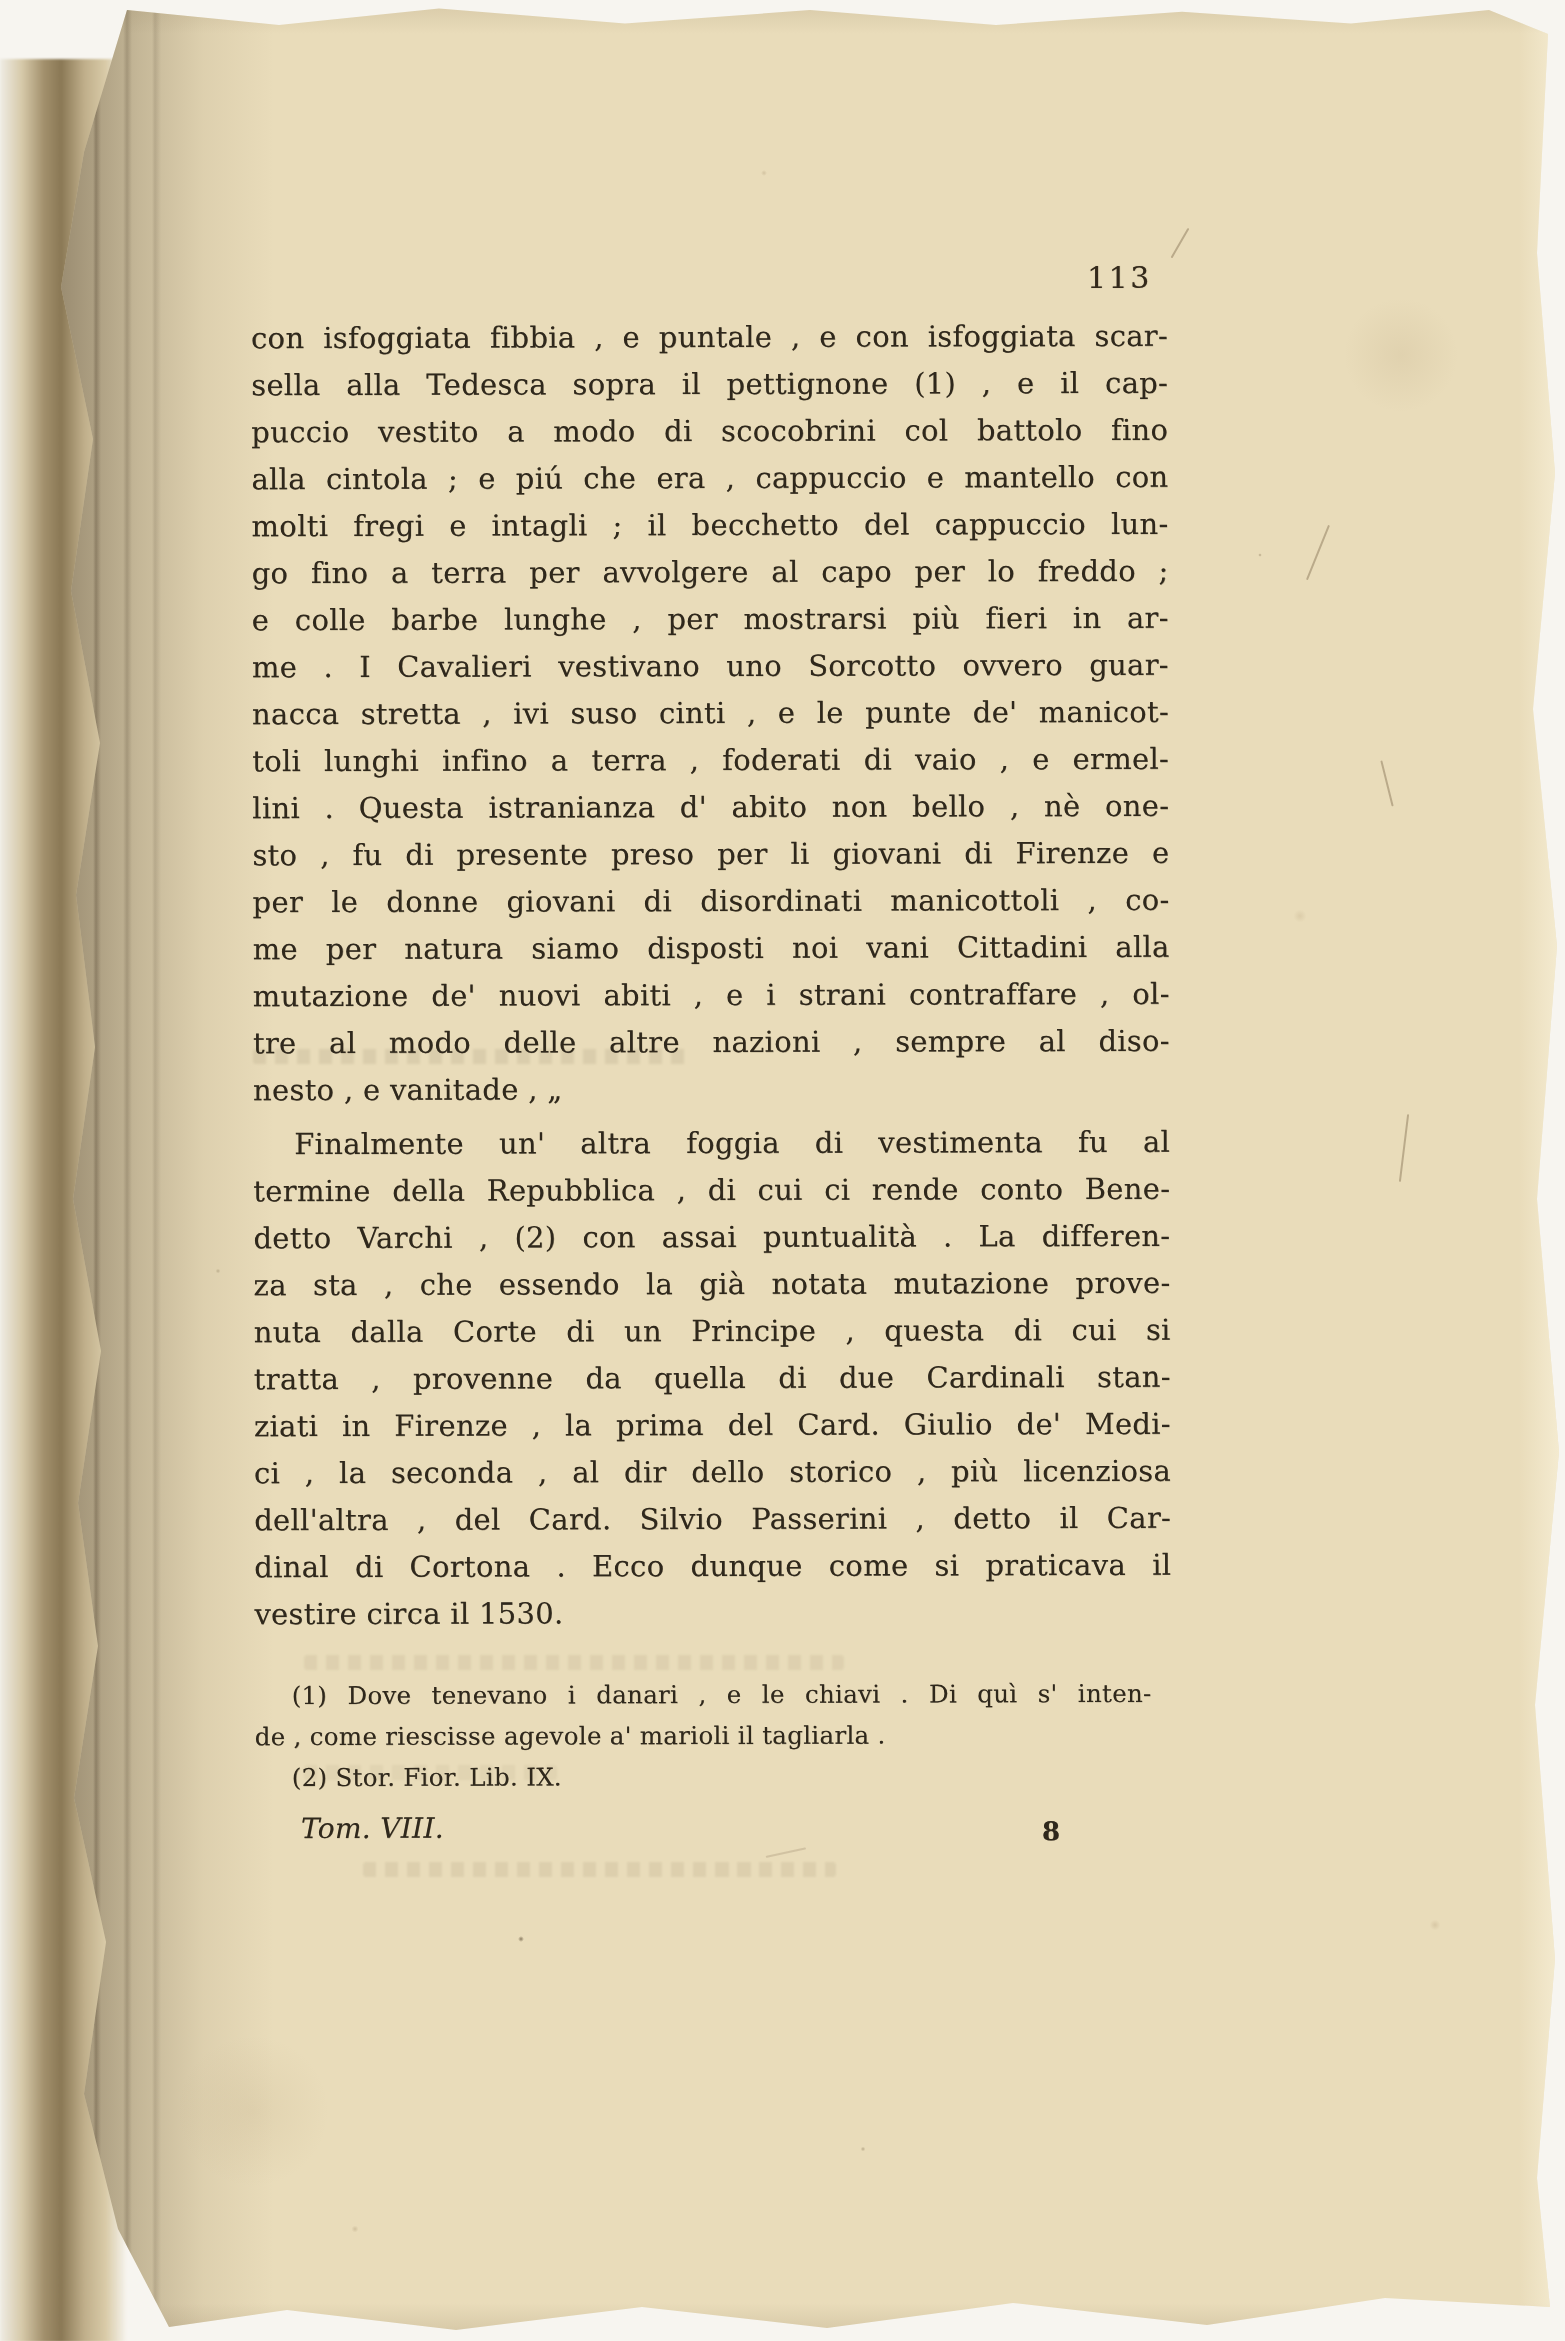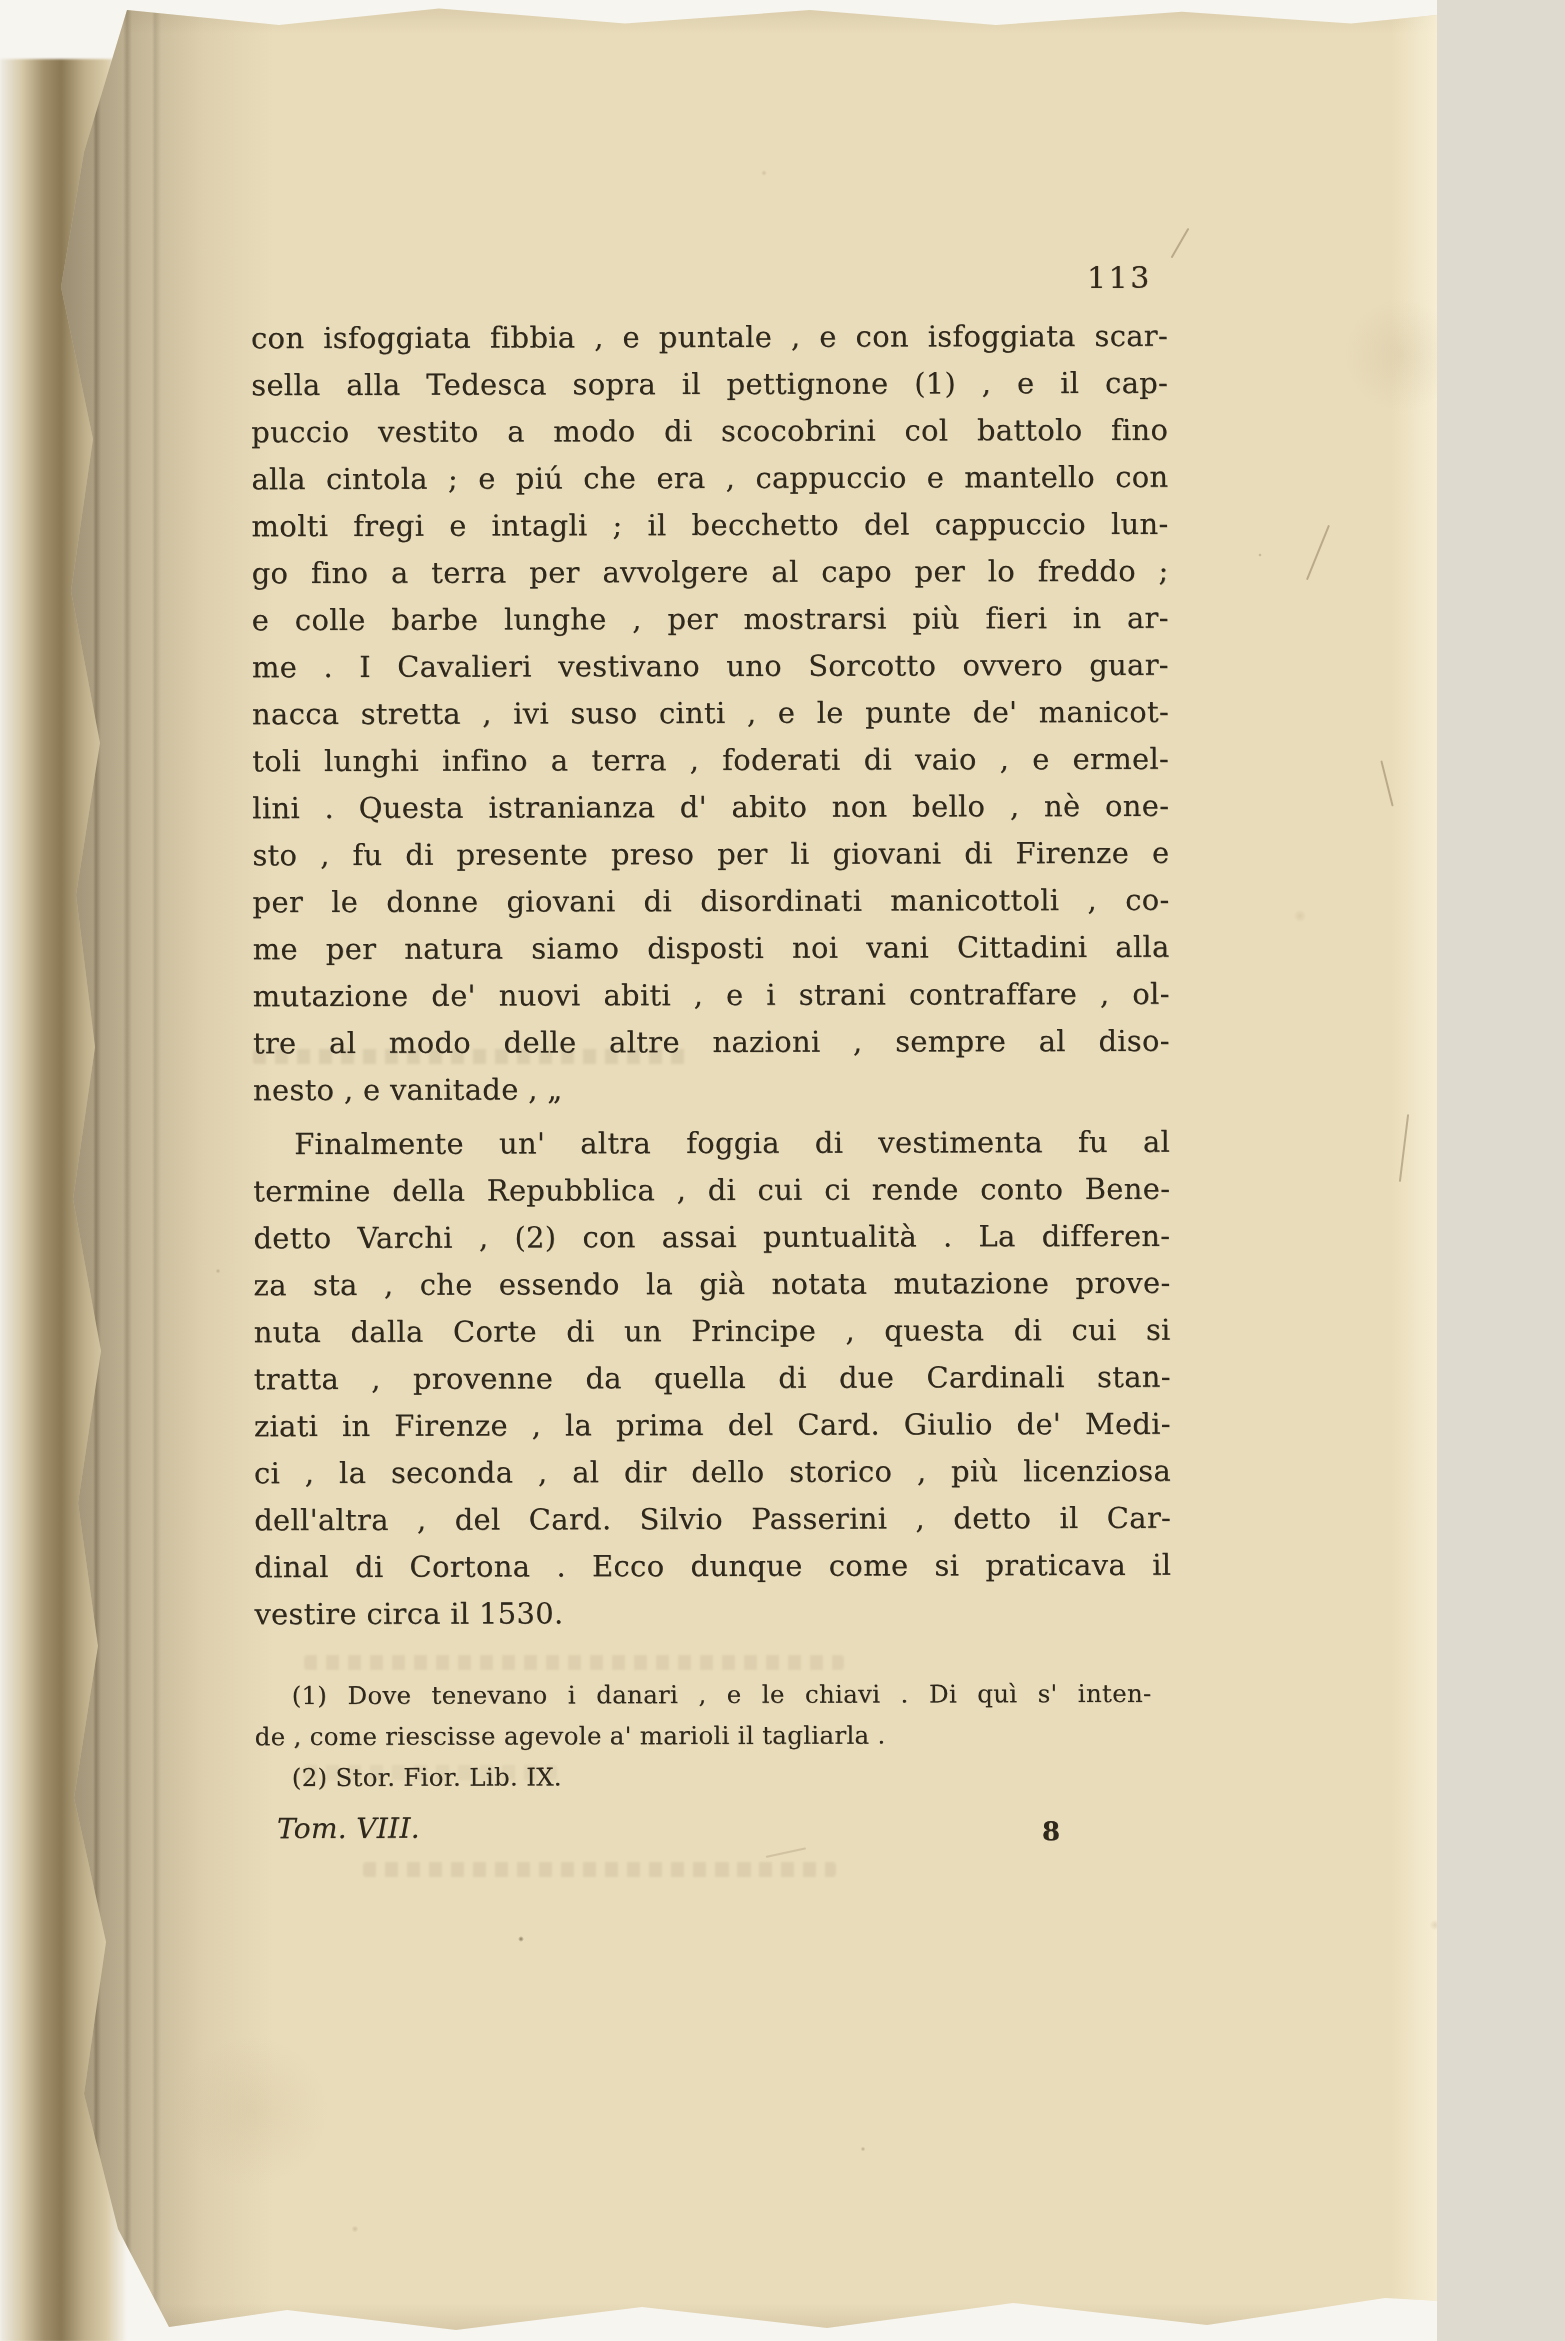--- a/index.html
+++ b/index.html
@@ -1,19 +1,19 @@
 <!DOCTYPE html>
 <html style="font-size:13.5px"><head>
 <meta charset="utf-8">
 <style>
   html, body { margin: 0; padding: 0; background: #dedad0; }
 
   .scan {
     position: relative;
-    width: 1437px;
+    width: 1565px;
     height: 2342px;
     background: #f7f5f0;
     overflow: hidden;
     font-family: "DejaVu Serif", "Liberation Serif", serif;
   }
 
   
   .under-edges {
     position: absolute;
     left: 0; top: 59px;
@@ -154,21 +154,21 @@
   .footnotes .line.note-start { padding-left: 37px; }
 
   .footer-row {
     position: relative;
     margin-top: 6.8px;
     height: 47px;
   }
   .volume-label {
     font-style: italic;
     font-size: 28px;
-    margin-left: 22px;
+    margin-left: 46px;
   }
   .signature-mark {
     position: absolute;
     left: 787px; top: 5px;
     font-size: 26px;
     font-weight: bold;
   }
 </style>
 </head>
 <body>

